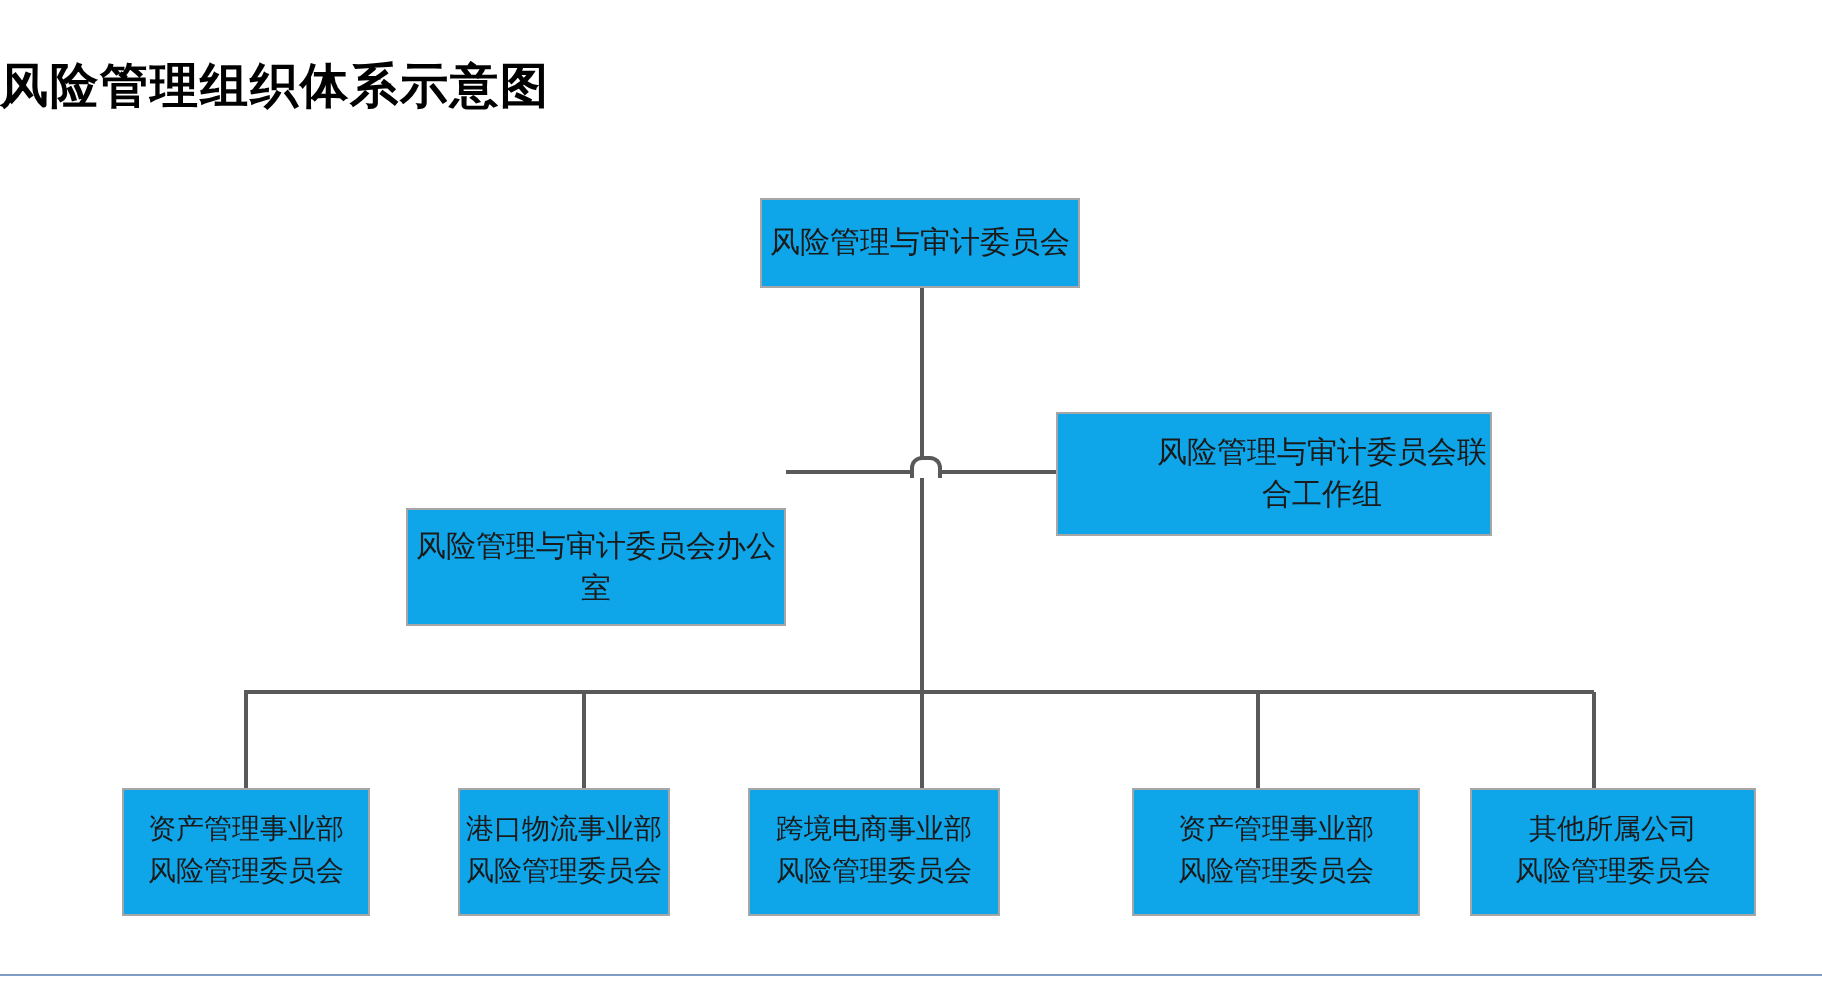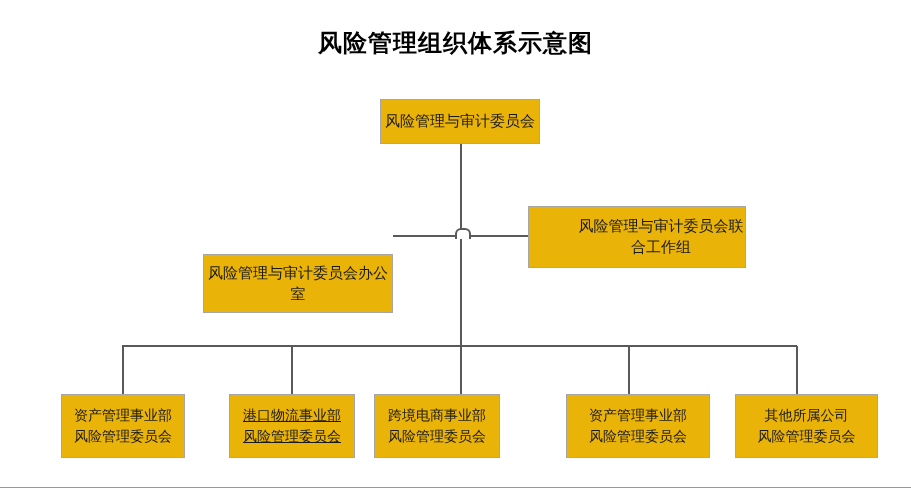--- a/index.html
+++ b/index.html
@@ -17,35 +17,35 @@
     background: #ffffff;
     overflow: hidden;
   }
 
   
   .chart-title {
     position: absolute;
     left: 0;
     top: 28px;
     width: 911px;
-    text-align: center;
+    text-align: left;
     font-family: "DejaVu Sans", "Liberation Sans", sans-serif;
     font-weight: bold;
     font-size: 24px;
     line-height: 30px;
     letter-spacing: 1px;
     color: #000000;
     white-space: nowrap;
   }
 
   
   .node {
     position: absolute;
     box-sizing: border-box;
-    background: #eab308;
+    background: #0ea5e9;
     border: 1px solid #a6a6a6;
     color: #1a1a1a;
     font-family: "DejaVu Sans", "Liberation Sans", sans-serif;
     display: flex;
     align-items: center;
     justify-content: center;
     text-align: center;
     z-index: 3;
   }
   .node .node-label {
@@ -79,21 +79,21 @@
     font-size: 15px;
     padding-left: 48px;
   }
   
   .node-leaf {
     top: 394px;
     height: 64px;
     font-size: 14px;
   }
   #node-leaf-0 { left: 61px;  width: 124px; }
-  #node-leaf-1 { left: 229px; width: 126px; text-decoration: underline; }
+  #node-leaf-1 { left: 229px; width: 106px; }
   #node-leaf-2 { left: 374px; width: 126px; }
   #node-leaf-3 { left: 566px; width: 144px; }
   #node-leaf-4 { left: 735px; width: 143px; }
 
   
   .conn {
     position: absolute;
     background: #595959;
     z-index: 1;
   }

